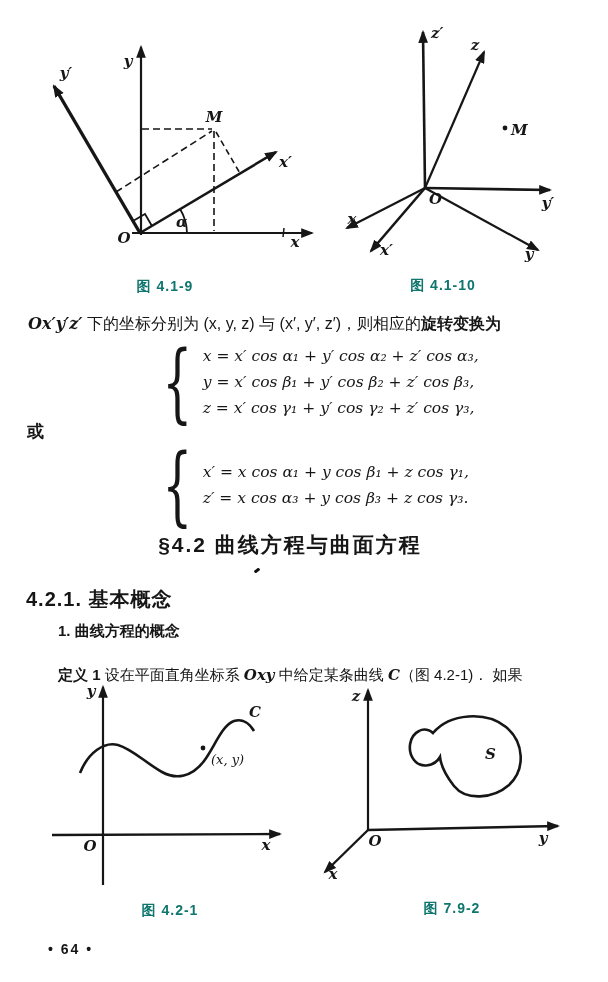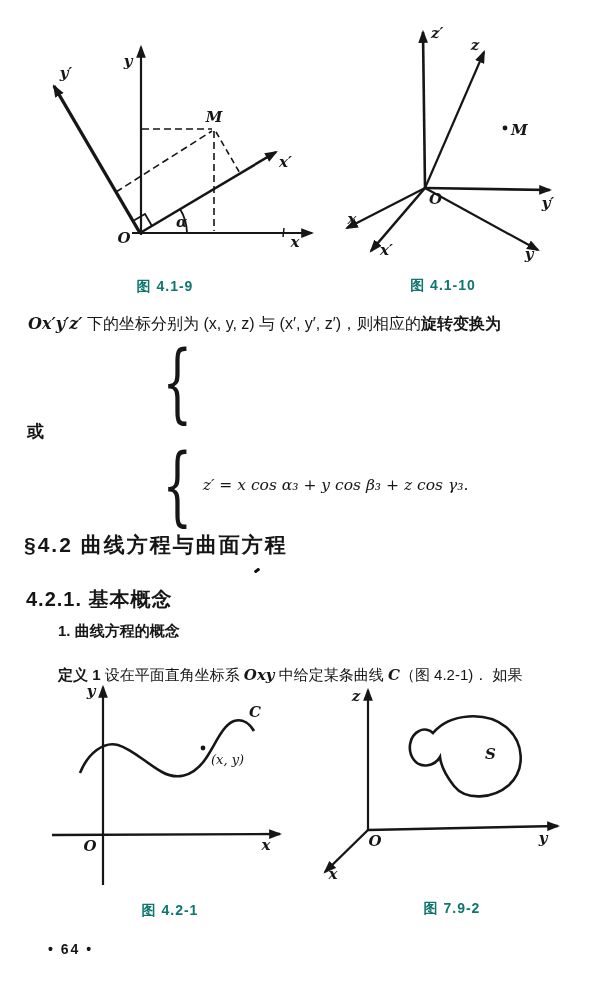--- a/index.html
+++ b/index.html
@@ -19,21 +19,21 @@
   .bodyline{font-size:16px;line-height:24px;white-space:nowrap;}
   .mvar{font-family:"DejaVu Serif",serif;font-style:italic;font-weight:bold;}
   .boldcn{font-weight:bold;}
   .eqsys{display:flex;align-items:center;}
   .brace{
     font-family:"DejaVu Serif",serif;font-size:86px;font-weight:400;line-height:86px;
     transform:scaleX(0.55);transform-origin:center;margin-right:-2px;color:#161616;
   }
   .eqlines{font-family:"DejaVu Serif",serif;font-style:italic;font-size:15.5px;line-height:26px;white-space:nowrap;}
   .or-word{font-size:17px;font-weight:bold;}
-  .section-heading{width:580px;text-align:left;font-size:21px;font-weight:bold;letter-spacing:2px;padding-left:24px;}
+  .section-heading{width:580px;text-align:center;font-size:21px;font-weight:bold;letter-spacing:2px;}
   .subsection-heading{font-size:20px;font-weight:bold;letter-spacing:1px;}
   .item-heading{font-size:15px;font-weight:bold;}
   .defline{font-size:15px;white-space:nowrap;}
   .pagenum{font-size:14px;font-weight:bold;letter-spacing:2px;}
   .ink-speck{width:6px;height:3px;background:#111;transform:rotate(-35deg);border-radius:1px;}
 </style>
 </head>
 <body>
 
 <div id="page">
@@ -88,27 +88,33 @@
     <text class="fig-label" x="124" y="196" font-size="15">O</text>
   </svg>
   <div class="caption" style="left:358px;top:277px;width:170px;">图  4.1-10</div>
 
   <div class="abs bodyline" style="left:28px;top:312px;">
     <span class="mvar">Ox′y′z′</span><span> 下的坐标分别为 (x, y, z) 与 (x′, y′, z′)，则相应的</span><span class="boldcn">旋转变换为</span>
   </div>
 
   <div class="abs eqsys" style="left:150px;top:339px;">
     <span class="brace">{</span>
+    <div class="eqlines">
+      <div>x = x′ cos α₁ + y′ cos α₂ + z′ cos α₃,</div>
+      <div>y = x′ cos β₁ + y′ cos β₂ + z′ cos β₃,</div>
+      <div>z = x′ cos γ₁ + y′ cos γ₂ + z′ cos γ₃,</div>
+    </div>
   </div>
 
   <div class="abs or-word" style="left:27px;top:420px;">或</div>
 
   <div class="abs eqsys" style="left:150px;top:442px;">
     <span class="brace">{</span>
     <div class="eqlines">
+      <div>x′ = x cos α₁ + y cos β₁ + z cos γ₁,</div>
       <div>z′ = x cos α₃ + y cos β₃ + z cos γ₃.</div>
     </div>
   </div>
 
   <div class="abs section-heading" style="left:0px;top:531px;">§4.2  曲线方程与曲面方程</div>
   <div class="abs ink-speck" style="left:254px;top:569px;"></div>
 
   <div class="abs subsection-heading" style="left:26px;top:586px;">4.2.1. 基本概念</div>
 
   <div class="abs item-heading" style="left:58px;top:622px;">1. 曲线方程的概念</div>

